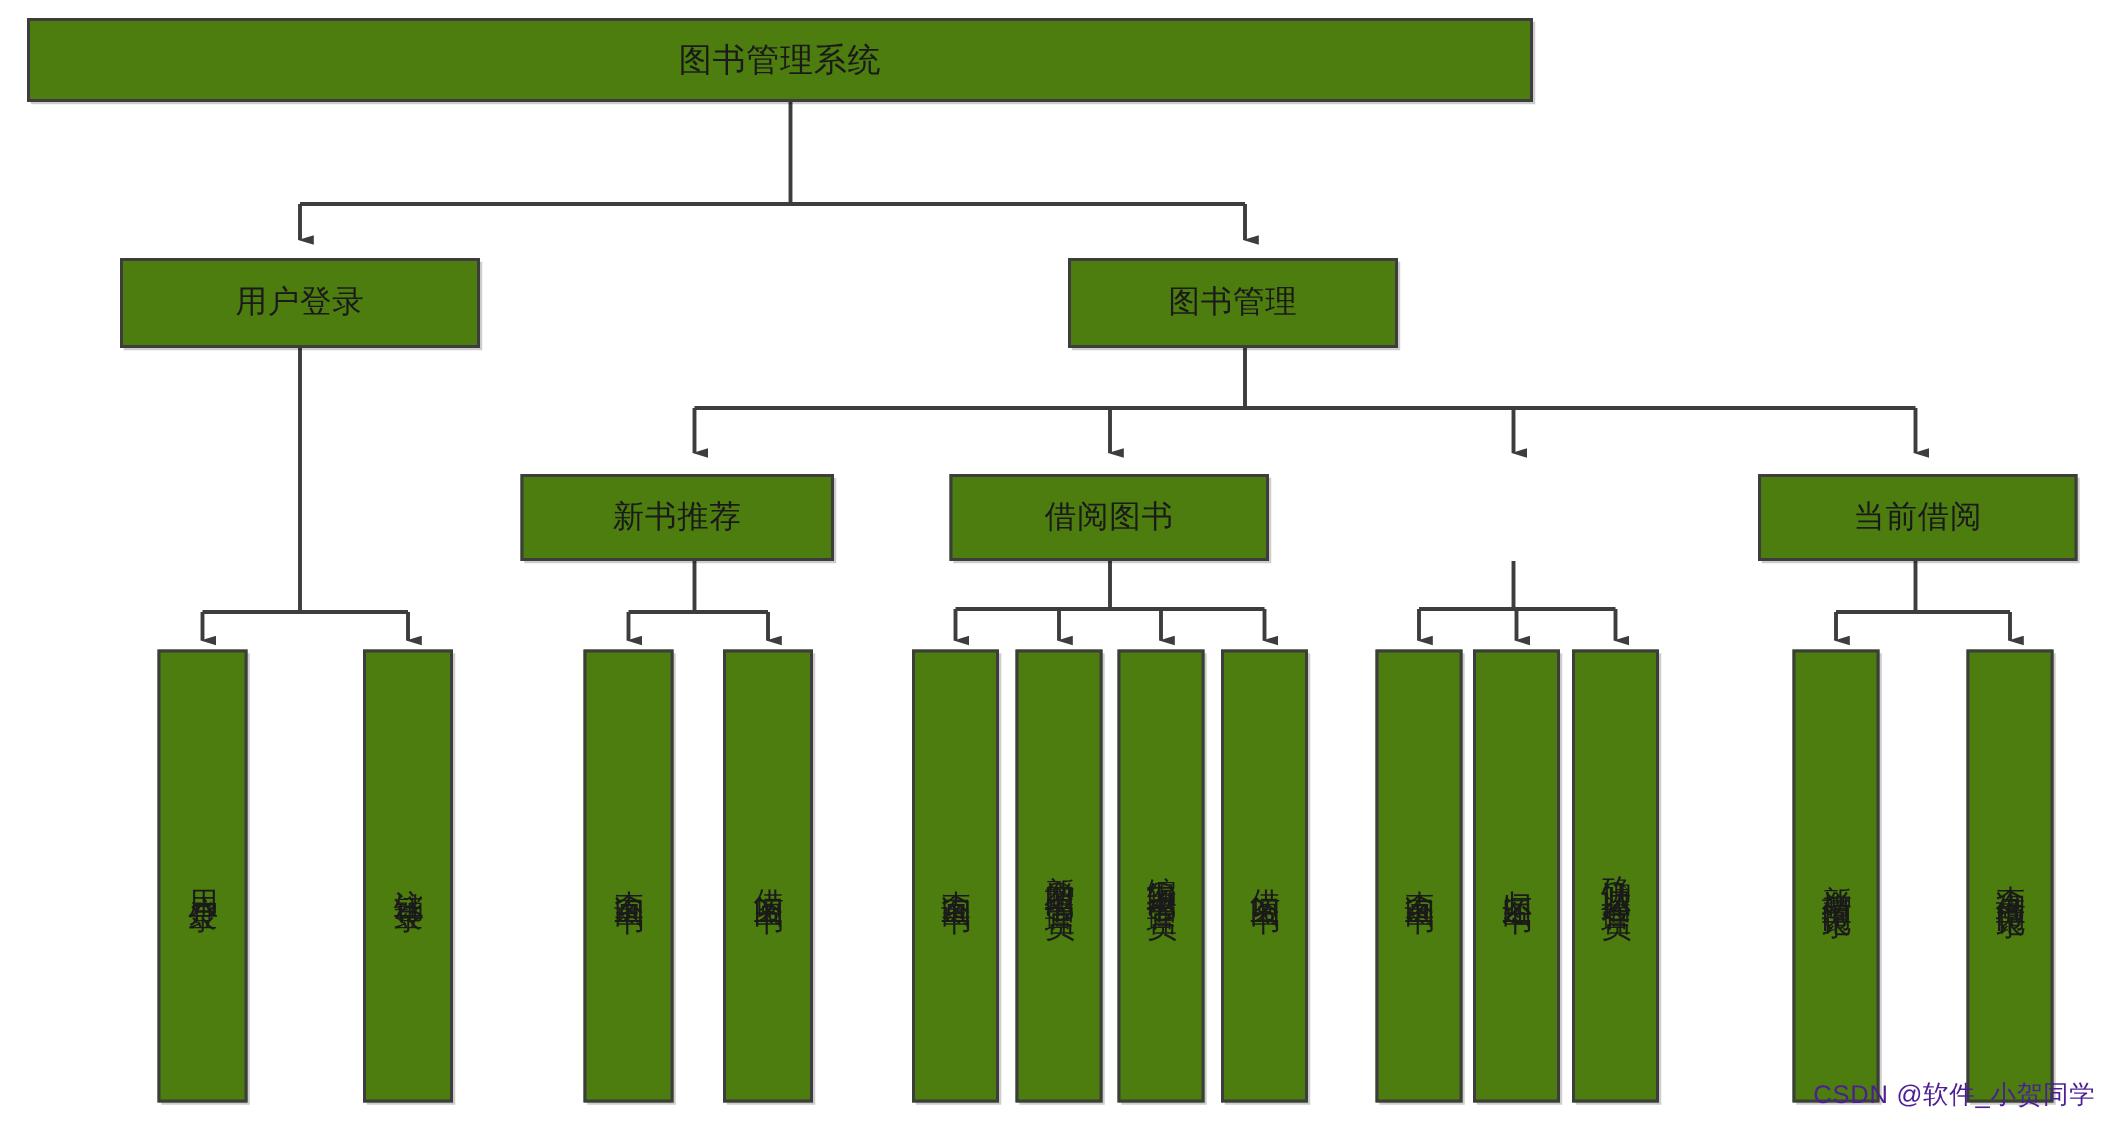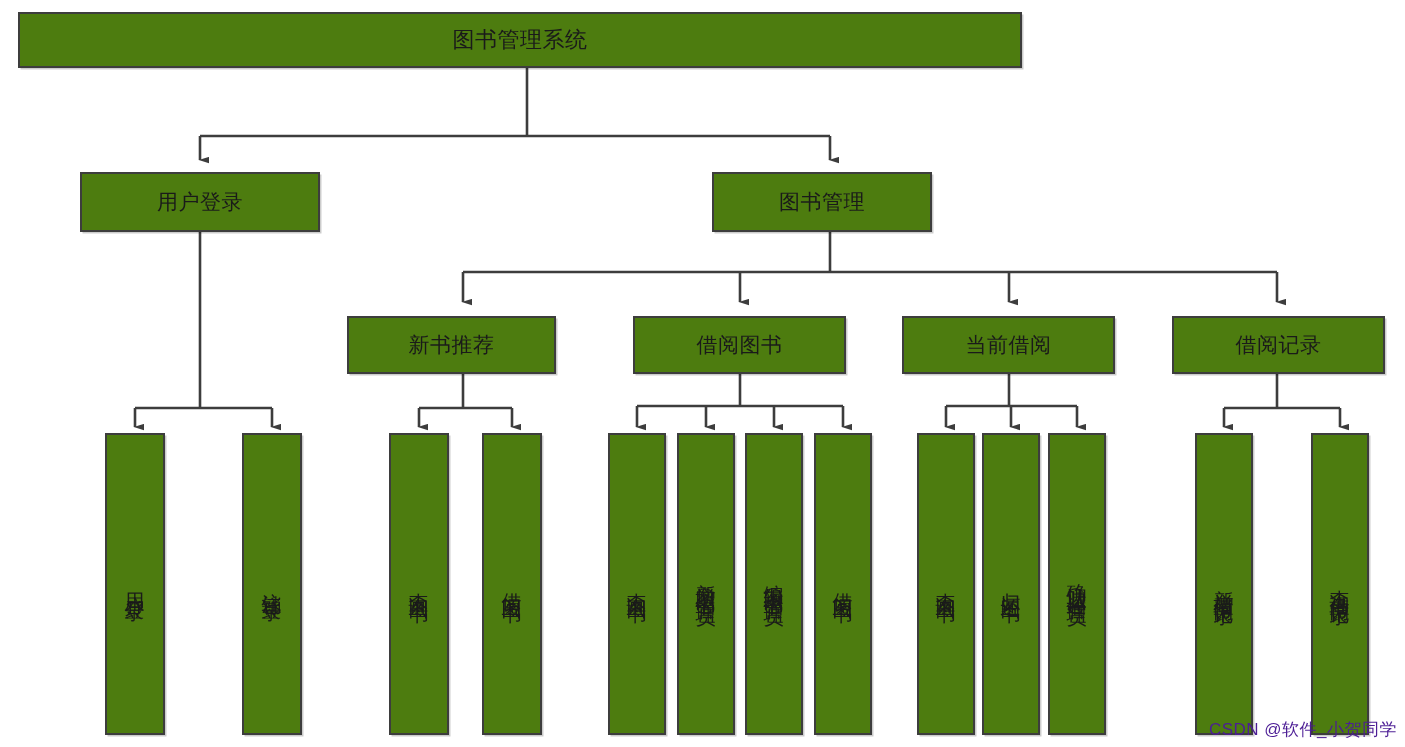--- a/index.html
+++ b/index.html
@@ -138,25 +138,22 @@
   <div class="node horiz" style="left:712px; top:172px; width:220px; height:60px;">
     <span class="label">图书管理</span>
   </div>
 
   <div class="node horiz" style="left:347px; top:316px; width:209px; height:58px;">
     <span class="label">新书推荐</span>
   </div>
   <div class="node horiz" style="left:633px; top:316px; width:213px; height:58px;">
     <span class="label">借阅图书</span>
   </div>
-  <div class="node horiz" style="left:902px; top:316px; width:213px; height:58px;">
+  <div class="node horiz" style="left:1172px; top:316px; width:213px; height:58px;">
     <span class="label">当前借阅</span>
-  </div>
-  <div class="node horiz" style="left:1172px; top:316px; width:213px; height:58px;">
-    <span class="label">借阅记录</span>
   </div>
 
   <div class="node vert" style="left:105px; top:433px; width:60px; height:302px;">
     <span class="label">用户登录</span>
   </div>
   <div class="node vert" style="left:242px; top:433px; width:60px; height:302px;">
     <span class="label">注销登录</span>
   </div>
 
   <div class="node vert" style="left:389px; top:433px; width:60px; height:302px;">

